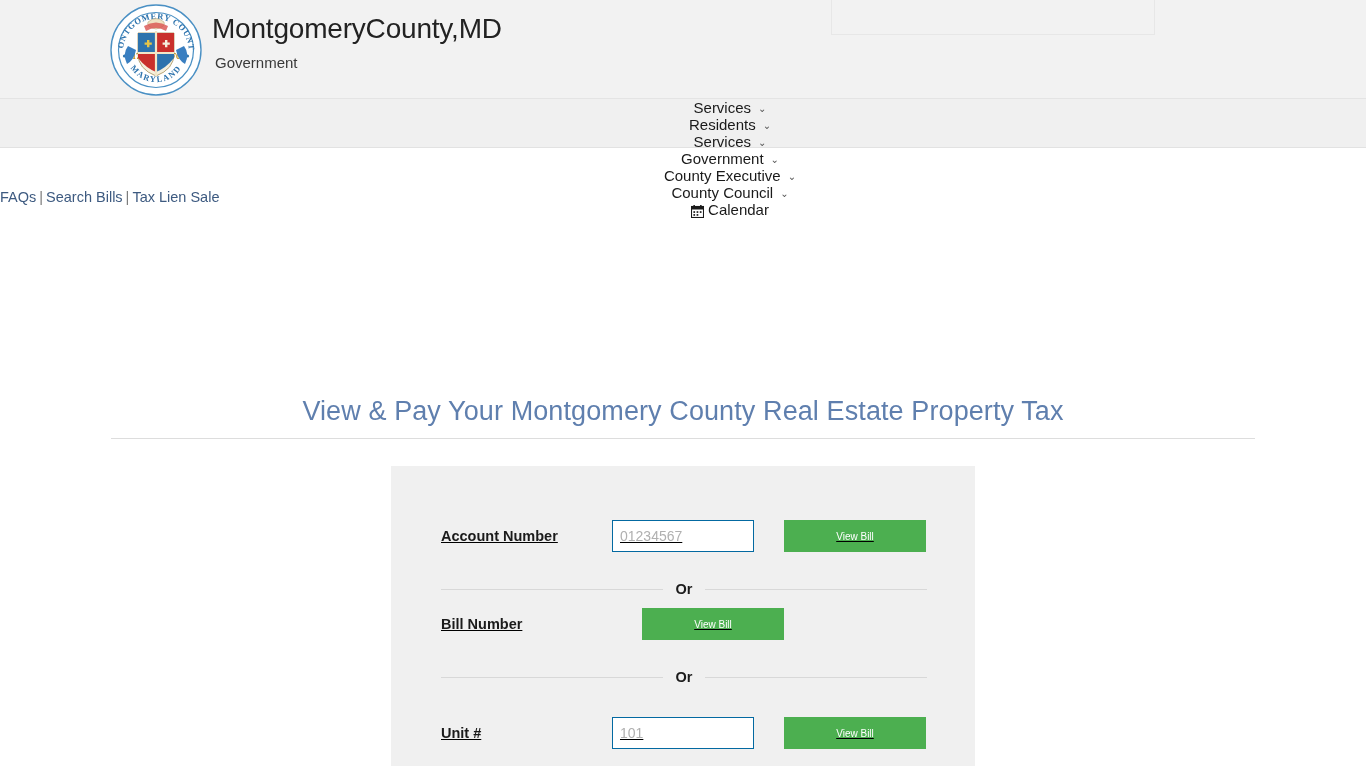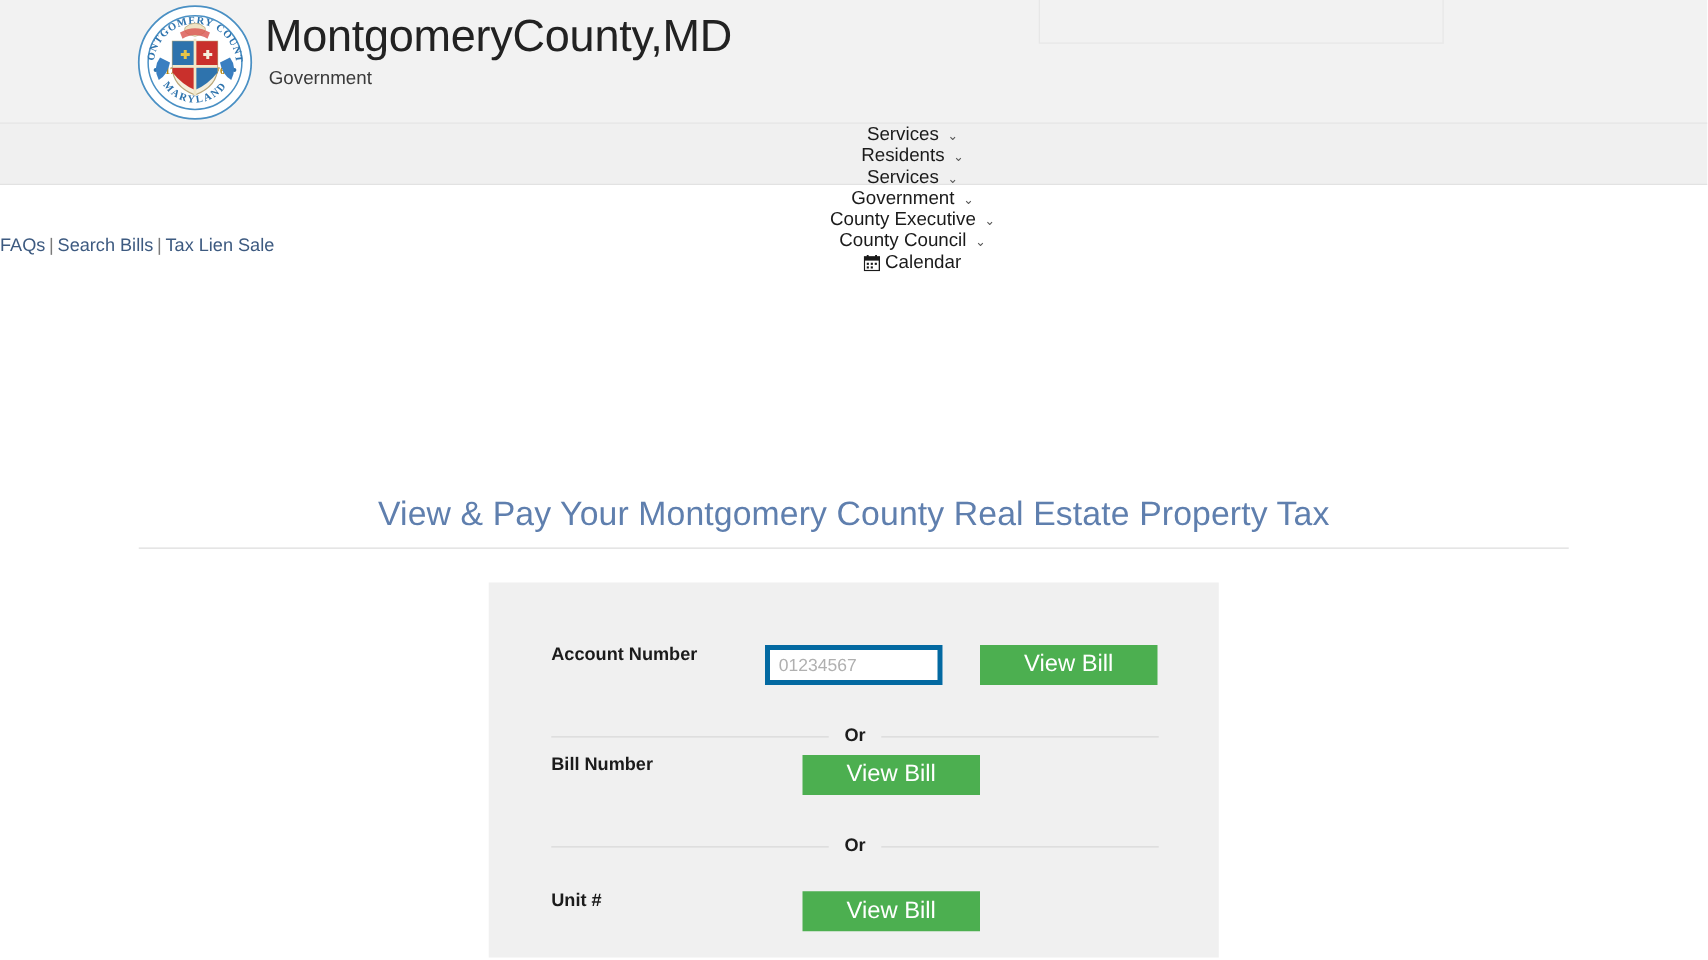--- a/index.html
+++ b/index.html
@@ -28,21 +28,21 @@
   .seal {
     width: 96px; height: 96px;
     position: relative;
     flex: 0 0 auto;
   }
   .brand-text {
     margin-left: 8px;
     padding-top: 8px;
   }
   .brand-title {
-    font-size: 36px;
+    font-size: 28px;
     color: #222222;
     line-height: 38px;
     letter-spacing: -0.2px;
     white-space: nowrap;
   }
   .brand-sub {
     font-size: 15px;
     color: #3a3a3a;
     line-height: 22px;
     margin-top: 4px;
@@ -131,50 +131,52 @@
     position: absolute;
     left: 391px; top: 318px;
     width: 584px; height: 300px;
     background: #f0f0f0;
   }
   .form-inner {
     padding: 50px 48px 0 50px;
   }
   .frow {
     display: flex;
+    align-items: center;
     height: 40px;
     margin-bottom: 0;
+    text-decoration: underline;
   }
   .flabel {
     width: 171px;
     font-size: 14.5px;
     font-weight: bold;
     color: #1b1b1b;
     flex: 0 0 auto;
   }
   .finput {
     width: 142px; height: 32px;
-    border: 4px solid #0369a1;
+    border: 1px solid #0369a1;
     background: #ffffff;
     font-size: 14px;
     color: #4d7c0f;
     padding: 0 7px;
     outline: none;
     border-radius: 0;
     font-family: "Liberation Sans", sans-serif;
   }
   .finput.wide { width: 312px; }
   .finput::placeholder { color: #b0b0b0; }
   .btn-view {
     width: 142px; height: 32px;
     margin-left: 30px;
     background: #4caf50;
     border: none;
     color: #ffffff;
-    font-size: 19px;
+    font-size: 10px;
     cursor: pointer;
     font-family: "Liberation Sans", sans-serif;
   }
   .or-divider {
     display: flex;
     align-items: center;
     width: 486px;
     margin: 25px 0 7px 0;
     justify-content: flex-end;
   }
@@ -318,19 +320,20 @@
         <span class="line"></span>
         <span class="or-text">Or</span>
         <span class="line"></span>
       </div>
 
 
       <div style="height:21px"></div>
 
       <div class="frow">
         <div class="flabel">Unit #</div>
+        <input class="finput" type="text" placeholder="101" style="">
         <button class="btn-view">View Bill</button>
       </div>
 
     </div>
   </div>
 
 </div>
 
 </body></html>

